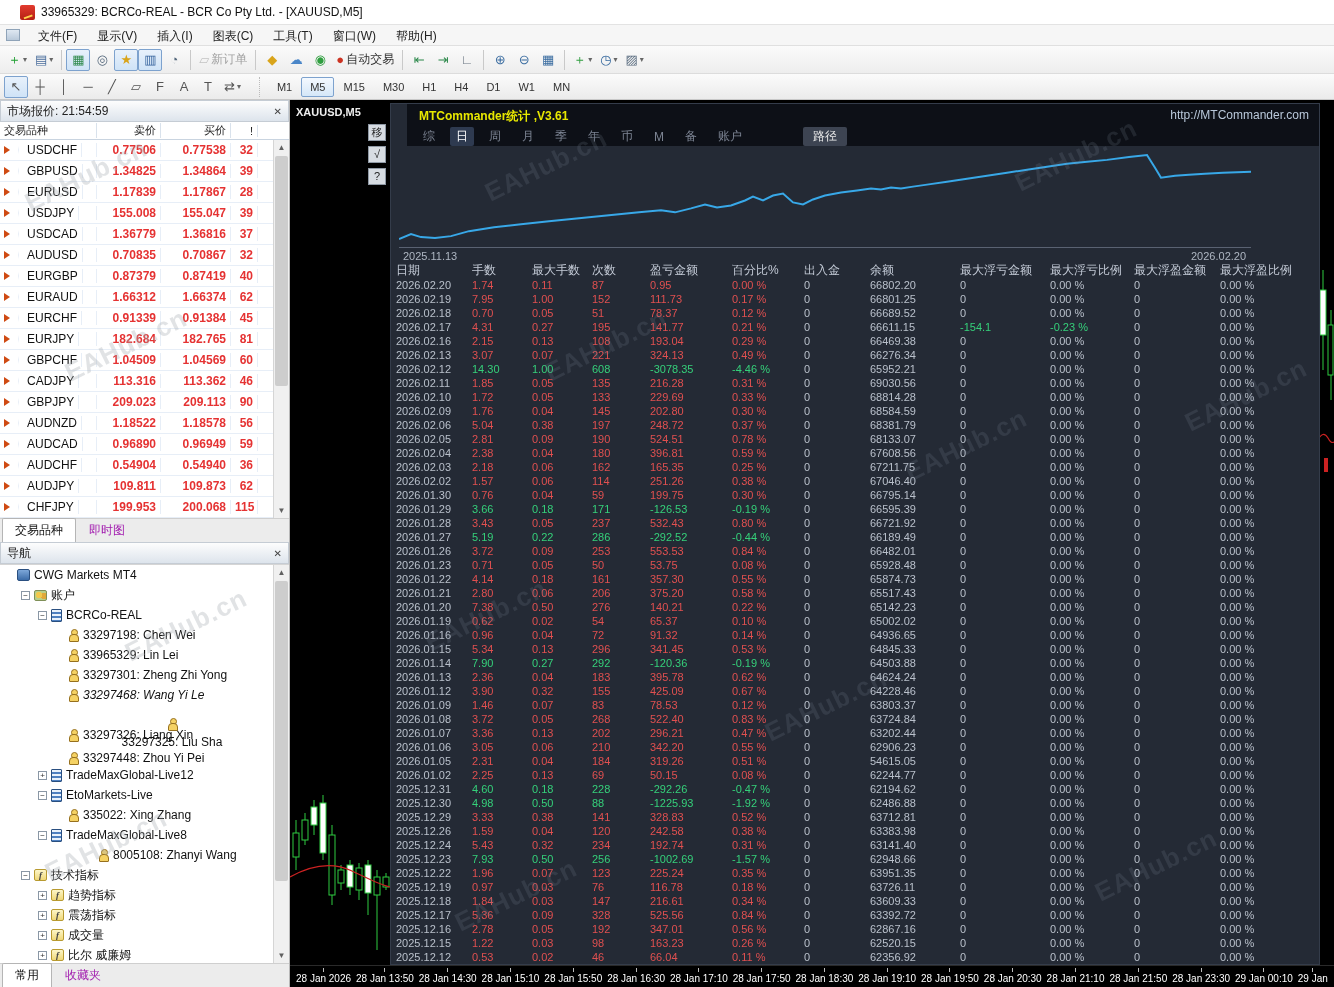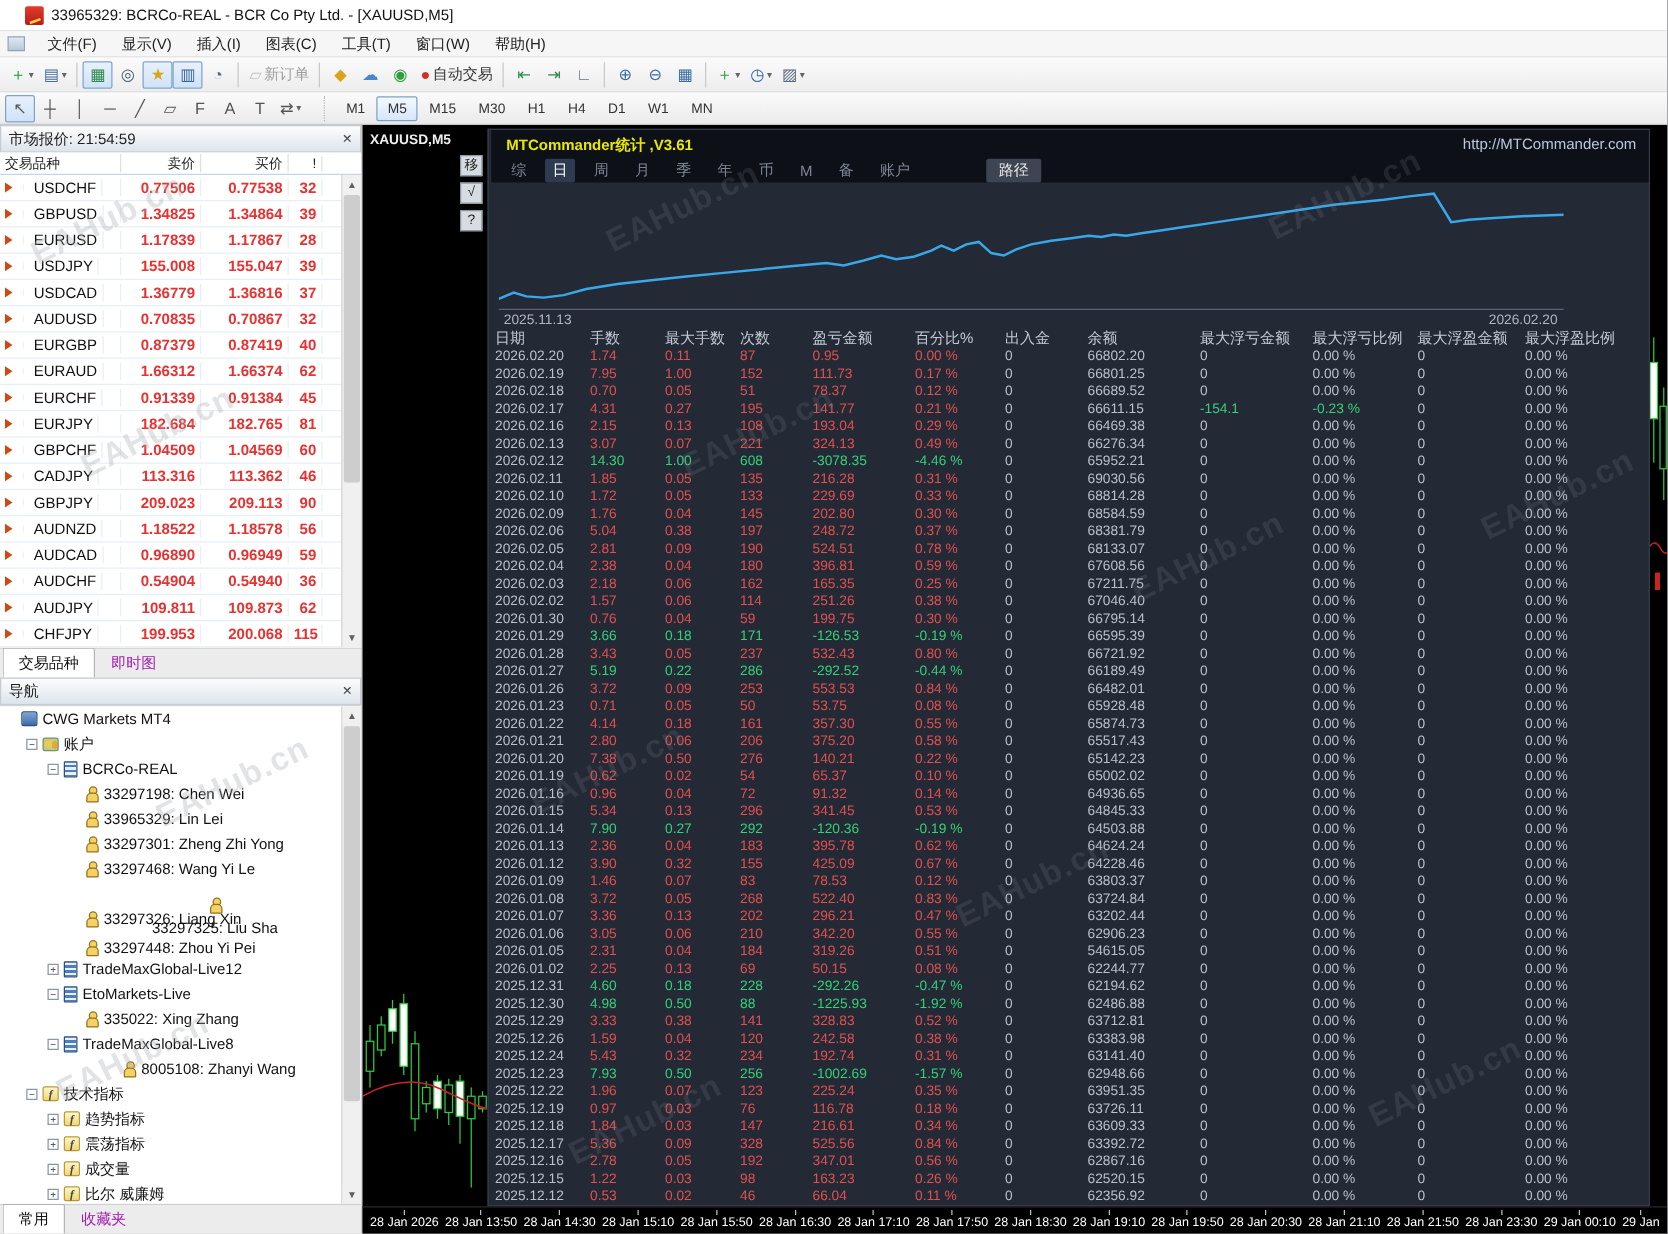--- a/index.html
+++ b/index.html
@@ -58,21 +58,21 @@
 .ic-fx{width:13px;height:12px;background:linear-gradient(#fdf6c8,#f0d878);border:1px solid #b89a30;border-radius:2px;font:italic 700 9px "Liberation Serif",serif;color:#444;text-align:center;line-height:11px}
 .vscroll{position:absolute;right:0;top:0;bottom:0;width:16px;background:#f0f0f0;border-left:1px solid #d5d5d5}
 .vscroll .ar{position:absolute;left:0;width:15px;height:15px;font-size:8px;color:#606060;text-align:center;line-height:15px;background:#f0f0f0}
 .vscroll .up{top:0}.vscroll .dn{bottom:0}
 .vthumb{position:absolute;left:1px;width:13px;background:#cdcdcd;border-radius:2px}
 
 .chart{position:relative;flex:1;background:#000;overflow:hidden}
 .symbol-label{position:absolute;left:6px;top:6px;font-size:11px;color:#eee;font-weight:700}
 .side-btn{position:absolute;left:78px;width:18px;height:17px;background:#d7dce2;border:1px solid #8f99a5;color:#222;font-size:11px;text-align:center;line-height:15px}
 .panel{position:absolute;left:100px;top:3px;width:930px;height:862px;background:#242a35;border:1px solid #343c4a}
-.p-top{position:absolute;left:2px;top:0;right:0;height:42px;background:#0d1017}
+.p-top{position:absolute;left:16px;top:0;right:0;height:42px;background:#0d1017}
 .p-title{position:absolute;left:12px;top:4px;font-size:12px;font-weight:700;color:#e8e800}
 .p-url{position:absolute;right:10px;top:4px;font-size:12px;color:#b9c8da}
 .p-tabs{position:absolute;left:10px;top:23px;display:flex;align-items:center;gap:9px}
 .p-tab{font-size:12px;color:#7d8594;padding:1px 6px;cursor:default}
 .p-tab.sel{background:#2e3a50;color:#fff;border-radius:2px}
 .p-path{font-size:12px;color:#e8e8e8;background:#3d4452;padding:1px 10px;margin-left:46px;border-radius:2px}
 .p-chart{position:absolute;left:8px;top:44px;width:852px;height:100px;border-bottom:1px solid #5a6272}
 .p-date{position:absolute;top:146px;font-size:11px;color:#aeb6c2}
 .p-thead,.srow{display:grid;grid-template-columns:76px 60px 60px 58px 82px 72px 66px 90px 90px 84px 86px 1fr;padding-left:5px}
 .p-thead{position:absolute;left:0;top:158px;right:0;font-size:12px;color:#c3cad6}
@@ -446,21 +446,21 @@
             <div class="trow" style="padding-left: 55px;">
               <span class="tgl none"></span>
               <span class="ic ic-user"></span>
               <span>33965329: Lin Lei</span>
             </div>
             <div class="trow" style="padding-left: 55px;">
               <span class="tgl none"></span>
               <span class="ic ic-user"></span>
               <span>33297301: Zheng Zhi Yong</span>
             </div>
-            <div class="trow" style="padding-left: 55px;">
+            <div class="trow" style="padding-left: 55px; font-style: italic;">
               <span class="tgl none"></span>
               <span class="ic ic-user"></span>
               <span>33297468: Wang Yi Le</span>
             </div>
             <div class="trow" style="padding-left: 55px; flex-direction: column;">
               <span class="tgl none"></span>
               <span class="ic ic-user"></span>
               <span>33297325: Liu Sha</span>
             </div>
             <div class="trow" style="padding-left: 55px;">

